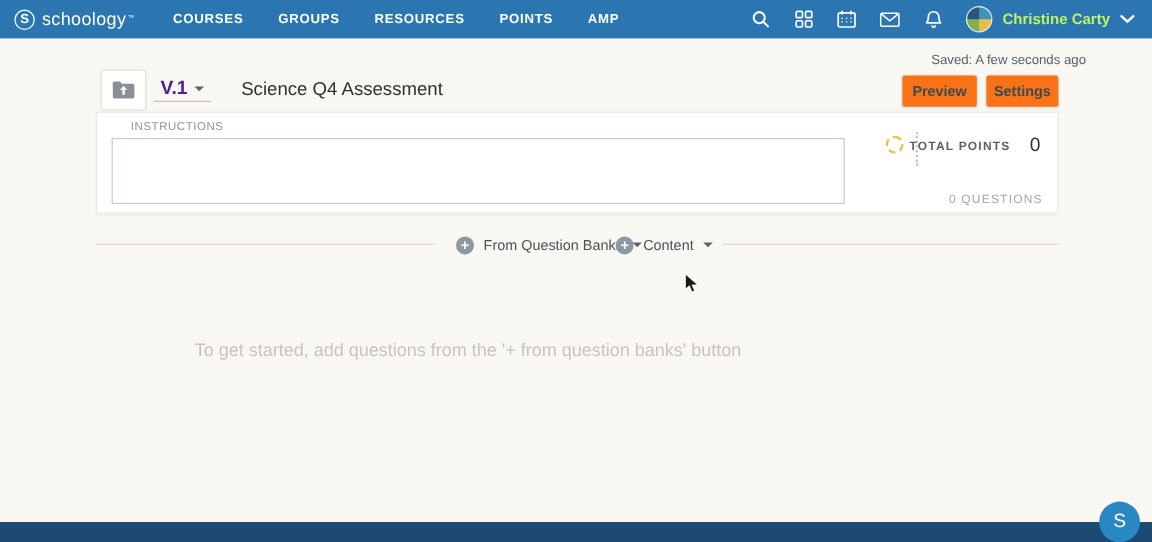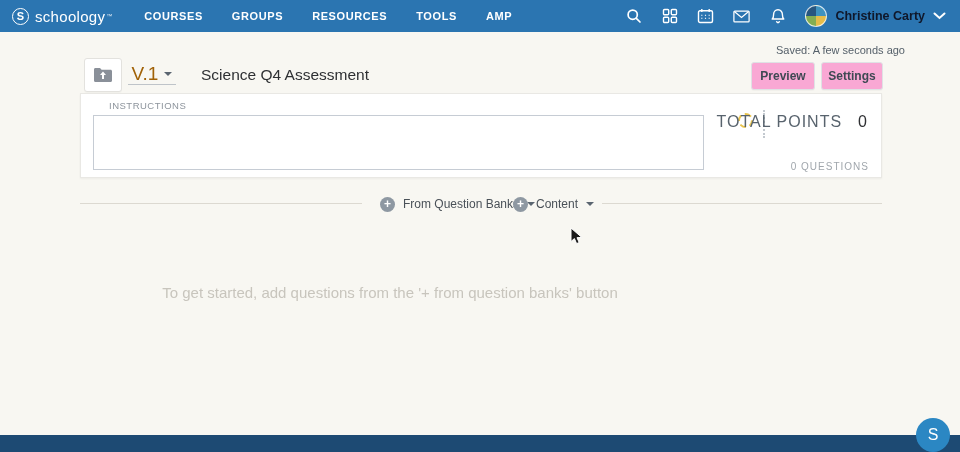--- a/index.html
+++ b/index.html
@@ -17,54 +17,54 @@
   .brand-text { font-size:15px; font-weight:500; letter-spacing:.3px; margin-left:6px; }
   .brand-tm { font-size:6px; vertical-align:top; opacity:.85; margin-left:1px; }
   .nav-items { display:flex; align-items:center; margin-left:32px; gap:29px; }
   .nav-item { color:#fff; font-size:11px; font-weight:bold; letter-spacing:.6px; cursor:pointer; }
   .nav-right { margin-left:auto; display:flex; align-items:center; gap:19px; }
   .nav-ico { width:17px; height:17px; display:flex; align-items:center; justify-content:center; cursor:pointer; }
   .nav-ico svg { display:block; }
   .user { display:flex; align-items:center; gap:8px; cursor:pointer; }
   .avatar { width:22px; height:22px; border-radius:50%; border:1px solid rgba(255,255,255,.8);
             background:conic-gradient(#3f93bf 0 25%, #e6bd4a 25% 50%, #84ae52 50% 75%, #27567f 75% 100%); }
-  .user-name { color:#0f172a; font-size:12.5px; font-weight:bold; }
+  .user-name { color:#bef264; font-size:12.5px; font-weight:bold; }
 
   
   .saved-status { position:absolute; top:44px; right:55px; font-size:11px; color:#55606a; }
   .folder-btn { position:absolute; left:84px; top:58px; width:38px; height:34px; background:#fff;
                 border:1px solid #e3e2de; border-radius:3px; display:flex; align-items:center;
                 justify-content:center; cursor:pointer; box-shadow:0 1px 1px rgba(0,0,0,.03); }
   .version { position:absolute; left:128px; top:63px; width:48px; height:22px;
              border-bottom:1px solid #bfc4c9; display:flex; align-items:center; gap:6px;
              justify-content:center; cursor:pointer; }
-  .version-label { font-size:19px; color:#a16207; }
+  .version-label { font-size:16px; color:#4c1d95;font-weight:bold; }
   .caret { width:0; height:0; border-left:4px solid transparent; border-right:4px solid transparent;
            border-top:4.5px solid #5a6570; }
   .page-title { position:absolute; left:201px; top:66px; font-size:15.5px; color:#2e3033; font-weight:500; }
-  .hdr-btn { position:absolute; top:62px; height:28px; background:#f9a8d4; border:1px solid #dfe2e5;
+  .hdr-btn { position:absolute; top:62px; height:28px; background:#f97316; border:1px solid #dfe2e5;
              border-radius:3px; font-family:inherit; font-size:12px; font-weight:bold; color:#3e4953;
              cursor:pointer; box-shadow:0 1px 1px rgba(0,0,0,.03); }
   .btn-preview { left:751px; width:64px; }
   .btn-settings { left:821px; width:62px; }
 
   
   .panel { position:absolute; left:80px; top:93px; width:802px; height:85px; background:#fff;
            border:1px solid #e9e8e4; box-shadow:0 1px 2px rgba(0,0,0,.05); }
   .instructions-label { position:absolute; left:12px; top:6px; font-size:9.5px; letter-spacing:.5px;
                         color:#8d949c;margin-left:16px; }
   .instructions-input { position:absolute; left:12px; top:21px; width:611px; height:55px;
                         border:1px solid #c6ccd4; background:#fff; resize:none; font-family:inherit;
                         font-size:12px; color:#333; padding:4px 6px; }
   .sync-spinner { position:absolute; left:657px; top:19px; width:15px; height:15px;
                   border:2px dashed #e9c44d; border-radius:50%; }
   .v-dotted { position:absolute; left:682px; top:16px; height:28px; width:0;
               border-left:2px dotted #c3c9cf; }
   .total-points { position:absolute; right:14px; top:19px; display:flex; align-items:center; }
-  .total-points-label { font-size:16px; letter-spacing:1px; color:#58636d; font-weight:400; }
+  .total-points-label { font-size:10px; letter-spacing:1px; color:#58636d; font-weight:700; }
   .total-points-value { font-size:16px; color:#2f3033; margin-left:16px; font-weight:500; }
   .questions-count { position:absolute; right:12px; bottom:5px; font-size:10px; letter-spacing:1px;
                      color:#a0a6ac; }
 
   
   .add-line { position:absolute; top:203px; height:1px; background:#dcd9d1; }
   .line-left { left:80px; width:282px; }
   .line-right { left:602px; width:280px; }
   .add-btn { position:absolute; top:195px; height:18px; display:flex; align-items:center; gap:8px;
              cursor:pointer; background:none; border:none; font-family:inherit; }
@@ -97,21 +97,21 @@
   <header class="navbar">
     <div class="brand">
       <span class="brand-circle">S</span>
       <span class="brand-text">schoology</span>
       <span class="brand-tm">™</span>
     </div>
     <nav class="nav-items">
       <span class="nav-item">COURSES</span>
       <span class="nav-item">GROUPS</span>
       <span class="nav-item">RESOURCES</span>
-      <span class="nav-item">TOOLS</span>
+      <span class="nav-item">POINTS</span>
       <span class="nav-item">AMP</span>
     </nav>
     <div class="nav-right">
       <span class="nav-ico">
         <svg width="16" height="16" viewBox="0 0 16 16" fill="none" stroke="#fff" stroke-width="1.7" stroke-linecap="round">
           <circle cx="6.7" cy="6.7" r="4.6"></circle>
             <line x1="10.3" y1="10.3" x2="14" y2="14"></line>
         </svg>
       </span>
       <span class="nav-ico">

